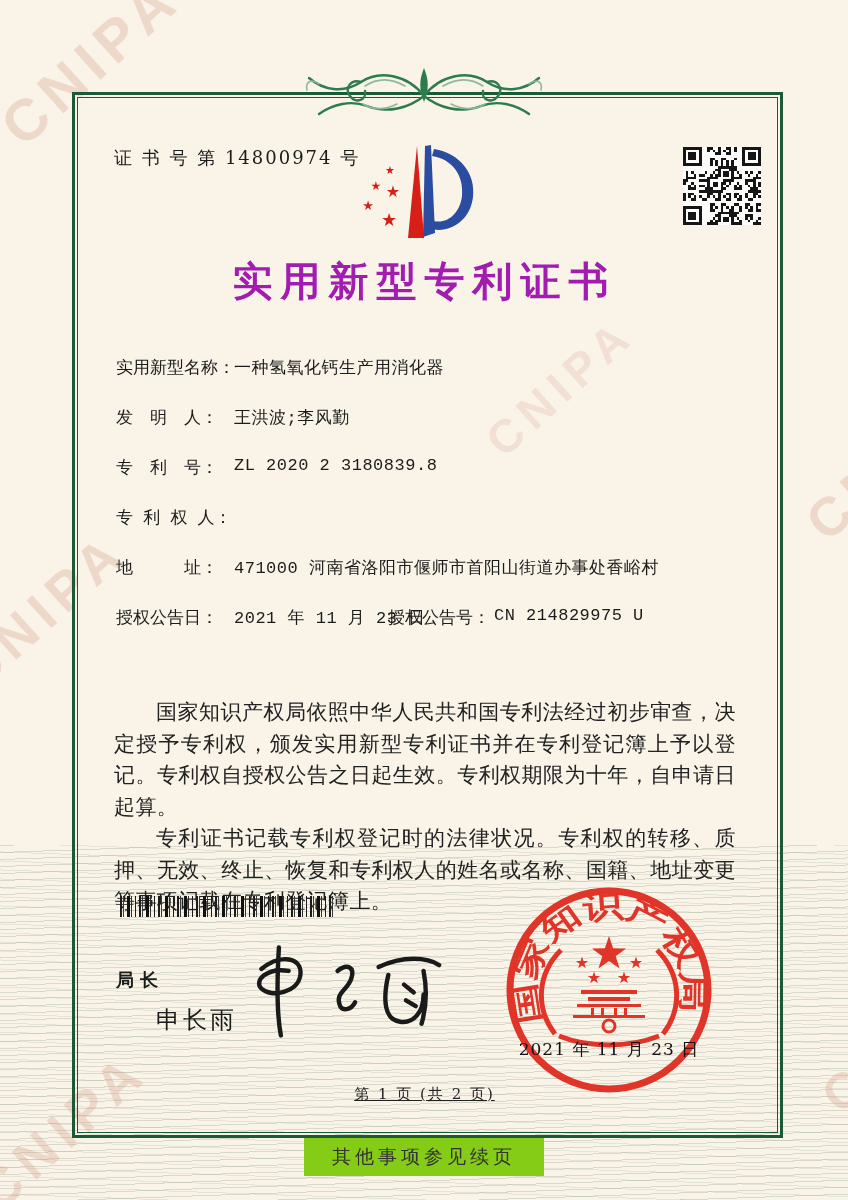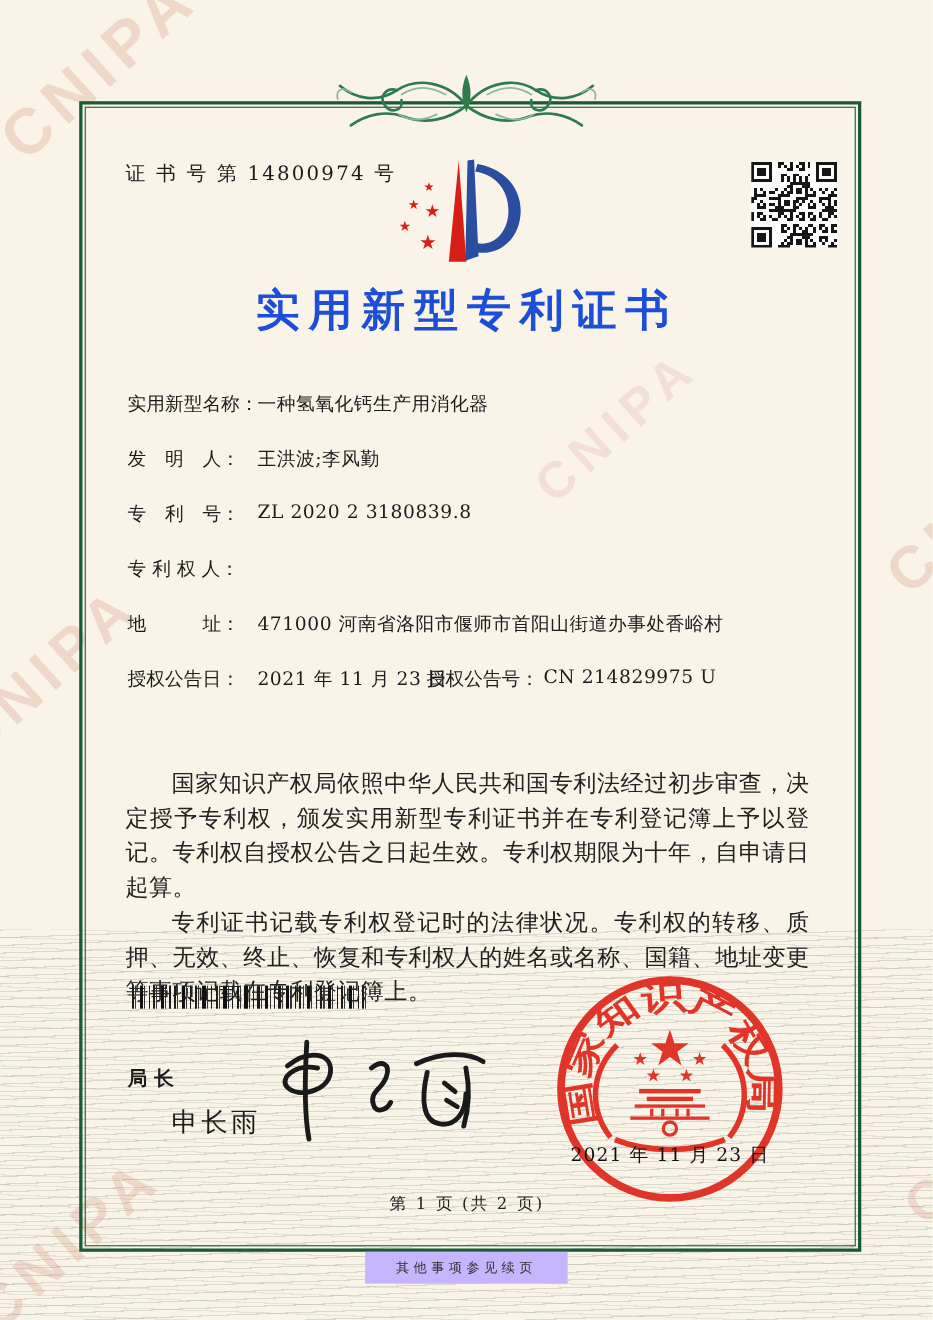--- a/index.html
+++ b/index.html
@@ -14,23 +14,23 @@
   .wm{position:absolute;font-family:"Liberation Sans","DejaVu Sans",sans-serif;font-weight:bold;
       color:rgba(214,160,136,.32);transform:rotate(-42deg);letter-spacing:8px;white-space:nowrap;}
   
   .frame-outer{position:absolute;left:72px;top:92px;width:705px;height:1040px;border:3px solid #1b5a36;}
   .frame-inner{position:absolute;inset:2px;border:1px solid #1b5a36;}
   .flourish{position:absolute;left:301px;top:56px;}
   .certno{position:absolute;left:114px;top:146px;font-size:18px;letter-spacing:2px;}
   .logo{position:absolute;left:356px;top:140px;}
   .qr{position:absolute;left:683px;top:147px;width:78px;height:78px;background:#fdfdfb;}
   .title{position:absolute;left:72px;top:254px;width:705px;text-align:center;
-         font-size:40px;font-weight:700;letter-spacing:8px;color:#1d4ed8;}
+         font-size:40px;font-weight:700;letter-spacing:8px;color:#a21caf;}
   .fields{position:absolute;left:116px;top:356px;width:630px;font-size:17px;}
-  .frow{height:50px;position:relative;display:flex;align-items:flex-start;}
+  .frow{height:50px;position:relative;display:flex;align-items:flex-start;font-family:Liberation Mono, monospace;}
   .flabel{width:118px;flex:none;white-space:nowrap;}
   .fvalue{letter-spacing:.5px;white-space:nowrap;}
   .right-pair{position:absolute;left:272px;top:0;display:flex;}
   .right-pair .flabel{width:auto;margin-right:4px;}
   .paras{position:absolute;left:114px;top:697px;width:622px;font-size:21px;line-height:31.5px;
          text-align:justify;color:#222;}
   .paras p{margin:0;text-indent:2em;letter-spacing:.4px;}
   .barcode{position:absolute;left:120px;top:896px;width:215px;height:21px;
     background:repeating-linear-gradient(90deg,
       #1c1c1c 0 2px, rgba(0,0,0,0) 2px 3px,
@@ -38,24 +38,24 @@
       #111 7px 10px, rgba(0,0,0,0) 10px 11px,
       #333 11px 12px, rgba(0,0,0,0) 12px 15px,
       #1c1c1c 15px 16px, rgba(0,0,0,0) 16px 19px);}
   .signer-title{position:absolute;left:116px;top:968px;font-size:18px;letter-spacing:6px;font-weight:bold;}
   .signer-name{position:absolute;left:124px;top:1004px;font-size:24px;letter-spacing:3px;margin-left:32px;}
   .signature{position:absolute;left:232px;top:938px;}
   .seal{position:absolute;left:497px;top:878px;}
   .seal-date{position:absolute;left:499px;top:1038px;width:220px;text-align:center;
              font-size:17px;letter-spacing:1px;color:#111;}
   .page-footer{position:absolute;left:72px;top:1085px;width:705px;text-align:center;
-               font-size:15px;letter-spacing:2px;color:#222;}
+               font-size:15px;letter-spacing:2px;color:#222;text-decoration:underline;}
   .continuation{position:absolute;left:0;top:1138px;width:848px;text-align:center;}
-  .continuation span{display:inline-block;background:#c4b5fd;padding:6px 28px;
-                     font-size:12px;letter-spacing:4px;color:#333;}
+  .continuation span{display:inline-block;background:#84cc16;padding:6px 28px;
+                     font-size:19px;letter-spacing:4px;color:#333;}
 </style>
 </head>
 <body>
 
 <div class="page">
 
   <div class="waves"></div>
 
   <div class="wm" style="left:-18px;top:28px;font-size:58px;">CNIPA</div>
   <div class="wm" style="left:470px;top:360px;font-size:46px;color:rgba(214,160,136,.22);">CNIPA</div>

